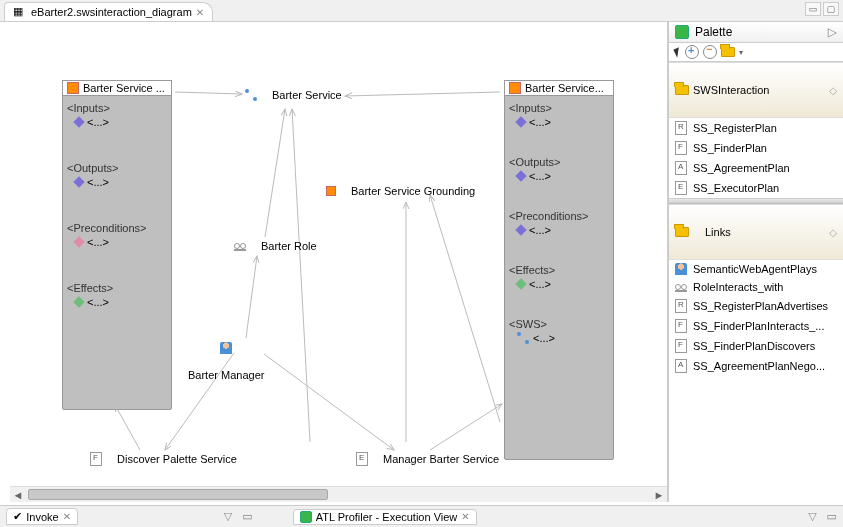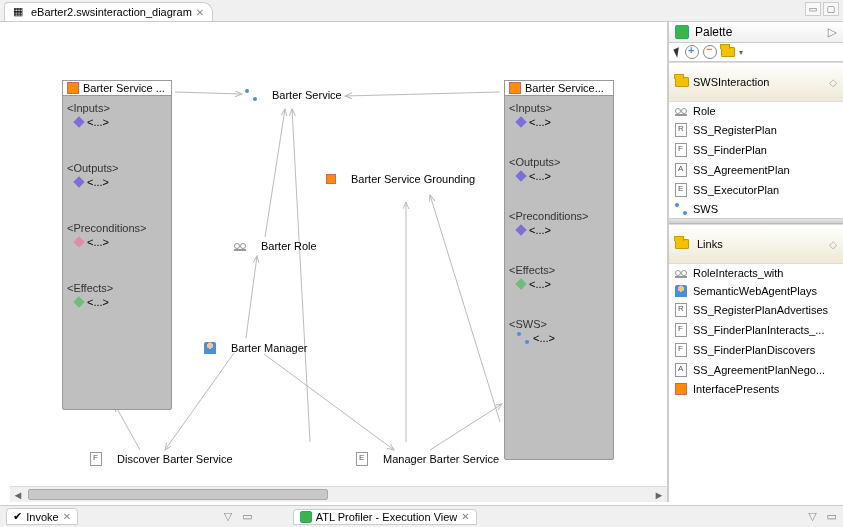--- a/index.html
+++ b/index.html
@@ -28,21 +28,21 @@
 .icon-mask::before, .icon-mask::after { content:""; position:absolute; width:4px;height:4px;border:1px solid #999;border-radius:50%; top:2px; }
 .icon-mask::before{left:0;} .icon-mask::after{right:0;}
 .icon-connect { width:12px;height:12px;display:inline-block;position:relative; }
 .icon-connect::before,.icon-connect::after{content:"";position:absolute;width:4px;height:4px;background:#4a90d9;border-radius:50%;}
 .icon-connect::before{left:0;top:0;} .icon-connect::after{right:0;bottom:0;}
 .icon-file { width:12px;height:14px;display:inline-block;background:#fff;border:1px solid #999;position:relative;}
 .icon-file .glyph{position:absolute;font-size:8px;left:2px;top:0;color:#555;}
 .palette { width: 175px; background: #fff; display: flex; flex-direction: column; border-left: 1px solid #ccc; }
 .palette-header { display:flex;align-items:center;gap:6px;padding:3px 6px;border-bottom:1px solid #ccc;background:linear-gradient(#fff,#f0f0f0);font-size:12px;}
 .palette-tools { display:flex;align-items:center;gap:4px;padding:2px 6px;border-bottom:1px solid #ccc;}
-.palette-group-header { display:flex;align-items:center;justify-content:space-between;padding:13px 6px;background:linear-gradient(#fff,#efe9d6);border-top:1px solid #ddd;border-bottom:1px solid #ddd;font-size:11px;}
+.palette-group-header { display:flex;align-items:center;justify-content:space-between;padding:21px 6px;background:linear-gradient(#fff,#efe9d6);border-top:1px solid #ddd;border-bottom:1px solid #ddd;font-size:11px;}
 .palette-item { display:flex;align-items:center;gap:6px;padding:3px 6px;font-size:11px;overflow:hidden;white-space:nowrap;text-overflow:ellipsis;}
 .scrollbar-h { position:absolute;bottom:0;left:0;right:175px;height:16px;display:flex;background:#f0f0f0;border-top:1px solid #ddd;}
 .scrollbar-h .thumb{background:#c8c8c8;border:1px solid #aaa;border-radius:2px;margin:2px;width:300px;}
 .scrollbar-h .arrow{width:16px;display:flex;align-items:center;justify-content:center;color:#666;}
 .bottom-tabs { position:absolute;bottom:0;left:0;right:0;height:22px;display:flex;align-items:center;background:#f0f0f0;border-top:1px solid #ccc;padding:0 6px;gap:10px;}
 .bottom-tabs .tab{border-radius:4px 4px 0 0;background:#fff;border:1px solid #ccc;padding:1px 6px;}
 .win-controls{position:absolute;top:2px;right:4px;display:flex;gap:2px;}
 .win-controls span{width:16px;height:14px;border:1px solid #ccc;background:#f8f8f8;display:flex;align-items:center;justify-content:center;font-size:9px;color:#666;}
 .folder-icon{width:14px;height:10px;background:#f5c000;border:1px solid #c90;display:inline-block;position:relative;border-radius:1px;}
 .folder-icon.open::before{content:"";position:absolute;left:-2px;top:-4px;width:8px;height:4px;background:#f5c000;border:1px solid #c90;border-bottom:none;border-radius:1px 1px 0 0;}
@@ -172,37 +172,37 @@
             <span class="icon-connect"></span>
             <span>&lt;...&gt;</span>
           </div>
         </div>
     </div>
 
     <div class="label-node" style="left:235px;top:67px;">
         <span class="icon-connect"></span>
         <span>Barter Service</span>
       </div>
-    <div class="label-node" style="left:316px;top:151px;">
+    <div class="label-node" style="left:316px;top:163px;">
         <span class="badge-orange" style="width:10px;height:10px;"></span>
         <span>Barter Service  Grounding</span>
       </div>
     <div class="label-node" style="left:224px;top:218px;">
         <span class="icon-mask"></span>
         <span>Barter Role</span>
       </div>
-    <div class="label-node" style="left:194px;top:320px;">
+    <div class="label-node" style="left:178px;top:320px;flex-direction:column;">
         <span class="icon-person"></span>
         <span>Barter Manager</span>
       </div>
     <div class="label-node" style="left:80px;top:430px;">
         <span class="icon-file">
           <span class="glyph">F</span>
         </span>
-        <span>Discover Barter Service</span>
+        <span>Discover Palette Service</span>
       </div>
     <div class="label-node" style="left:346px;top:430px;">
         <span class="icon-file">
           <span class="glyph">E</span>
         </span>
         <span>Manager Barter Service</span>
       </div>
 
     <div class="scrollbar-h" style="right:0;">
       <span class="arrow">◄</span>
@@ -228,24 +228,20 @@
     </div>
 
     <div class="palette-group-header">
       <span style="display:flex;align-items:center;gap:4px;">
           <span class="folder-icon open"></span>
           <span>SWSInteraction</span>
         </span>
       <span class="pinch">◇</span>
     </div>
     <div class="palette-item">
-        <span class="icon-mask"></span>
-        <span>Role</span>
-      </div>
-    <div class="palette-item">
         <span class="icon-file">
           <span class="glyph">R</span>
         </span>
         <span>SS_RegisterPlan</span>
       </div>
     <div class="palette-item">
         <span class="icon-file">
           <span class="glyph">F</span>
         </span>
         <span>SS_FinderPlan</span>
@@ -255,42 +251,38 @@
           <span class="glyph">A</span>
         </span>
         <span>SS_AgreementPlan</span>
       </div>
     <div class="palette-item">
         <span class="icon-file">
           <span class="glyph">E</span>
         </span>
         <span>SS_ExecutorPlan</span>
       </div>
-    <div class="palette-item">
-        <span class="icon-connect"></span>
-        <span>SWS</span>
-      </div>
     <div class="divider-bar"></div>
 
     <div class="palette-group-header">
-      <span style="display:flex;align-items:center;gap:8px;">
+      <span style="display:flex;align-items:center;gap:16px;">
           <span class="folder-icon open"></span>
           <span>Links</span>
         </span>
       <span class="pinch">◇</span>
     </div>
     <div class="palette-item">
+        <span class="icon-person"></span>
+        <span>SemanticWebAgentPlays</span>
+      </div>
+    <div class="palette-item">
         <span class="icon-mask"></span>
         <span>RoleInteracts_with</span>
       </div>
     <div class="palette-item">
-        <span class="icon-person"></span>
-        <span>SemanticWebAgentPlays</span>
-      </div>
-    <div class="palette-item">
         <span class="icon-file">
           <span class="glyph">R</span>
         </span>
         <span>SS_RegisterPlanAdvertises</span>
       </div>
     <div class="palette-item">
         <span class="icon-file">
           <span class="glyph">F</span>
         </span>
         <span>SS_FinderPlanInteracts_...</span>
@@ -299,24 +291,20 @@
         <span class="icon-file">
           <span class="glyph">F</span>
         </span>
         <span>SS_FinderPlanDiscovers</span>
       </div>
     <div class="palette-item">
         <span class="icon-file">
           <span class="glyph">A</span>
         </span>
         <span>SS_AgreementPlanNego...</span>
-      </div>
-    <div class="palette-item">
-        <span class="badge-orange" style="width:12px;height:12px;"></span>
-        <span>InterfacePresents</span>
       </div>
   </div>
 </div>
 
 <div class="bottom-tabs">
   <div class="tab">
     <span>✔</span>
     <span>Invoke</span>
     <span class="tab-close">✕</span>
   </div>

